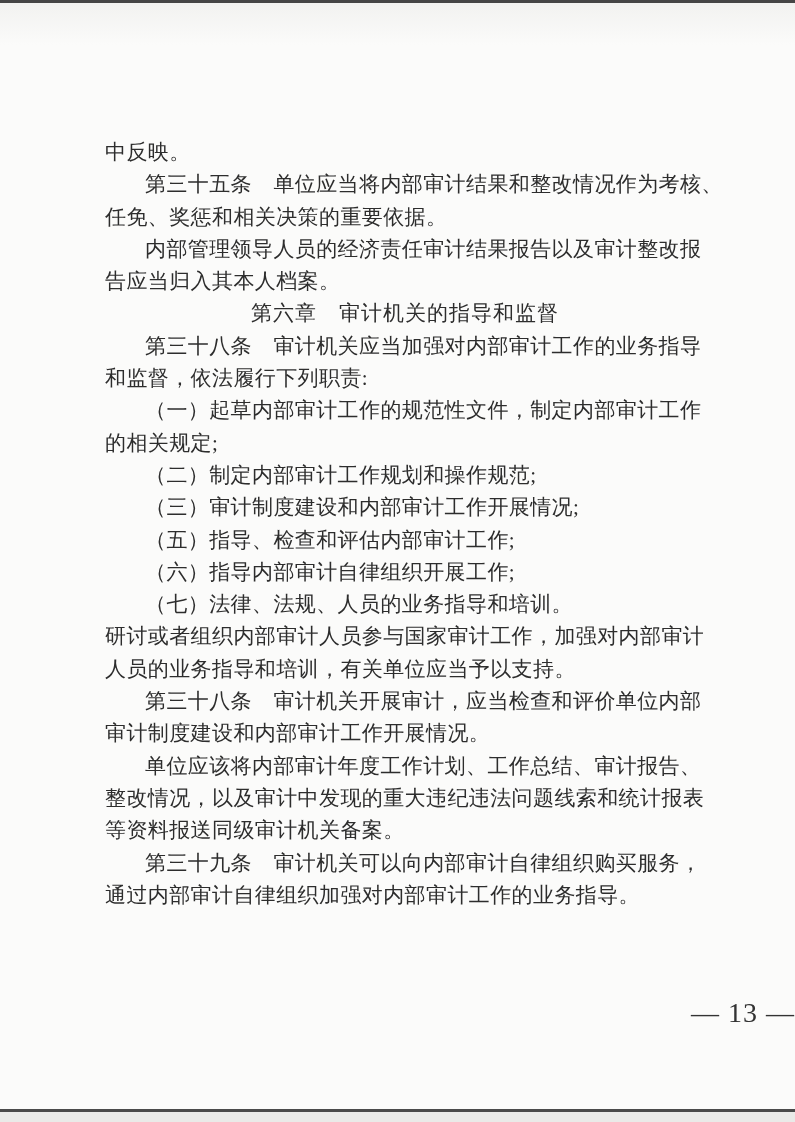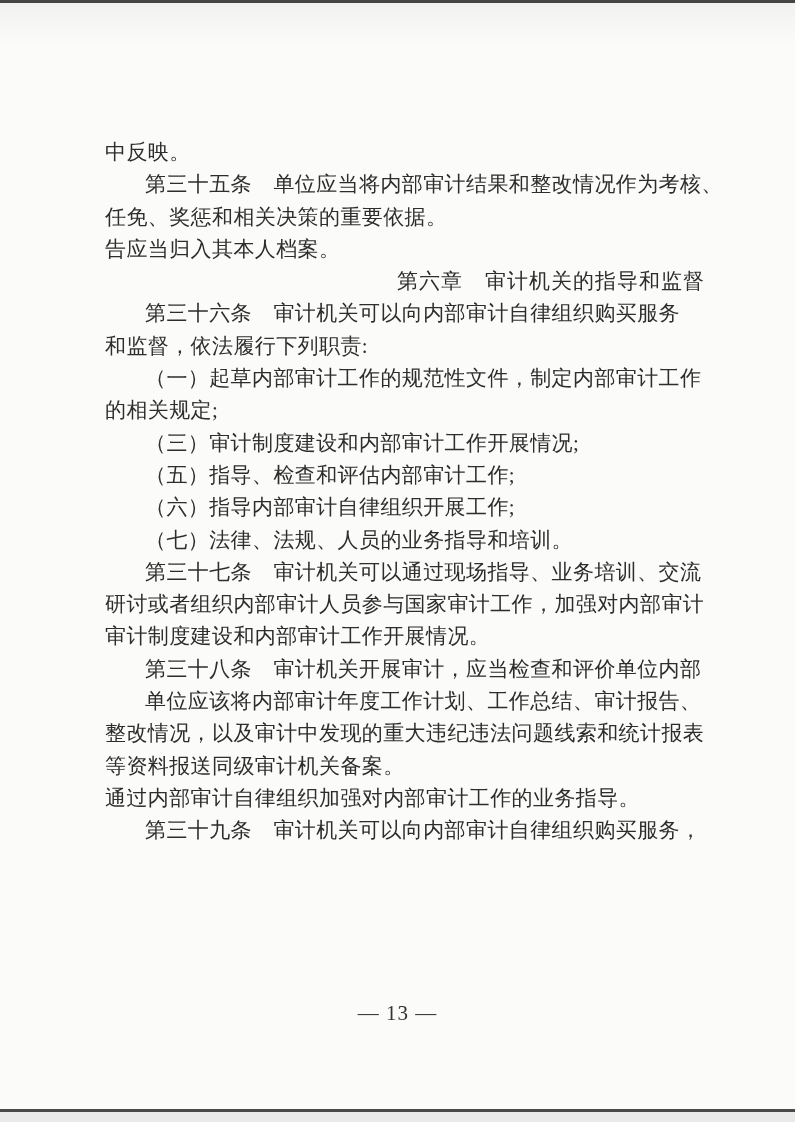--- a/index.html
+++ b/index.html
@@ -54,63 +54,65 @@
     font-size: 21px;
     letter-spacing: 0.4px;
   }
   .line {
     height: 32.3px;
     line-height: 32.3px;
     white-space: pre;
   }
   .line.indent { padding-left: 40px; }
   .line.center {
-    text-align: right;
+    text-align: center;
     padding-left: 0;
     letter-spacing: 1px;
   }
   .footer {
     position: absolute;
     left: 0; top: 1000px;
     width: 795px;
-    text-align: center;
+    text-align: right;
     color: #333;
-    font-size: 21px;
+    font-size: 28px;
     line-height: 26px;
     letter-spacing: 1px;
   }
 </style>
 </head>
 <body>
 
 <div class="page">
   <div class="top-edge"></div>
 
   <div class="text-block" id="text-block">
       <div class="line flush">中反映。</div>
       <div class="line indent">第三十五条　单位应当将内部审计结果和整改情况作为考核、</div>
       <div class="line flush">任免、奖惩和相关决策的重要依据。</div>
+      <div class="line indent">内部管理领导人员的经济责任审计结果报告以及审计整改报</div>
       <div class="line flush">告应当归入其本人档案。</div>
       <div class="line center">第六章　审计机关的指导和监督</div>
-      <div class="line indent">第三十六条　审计机关可以向内部审计自律组织购买服务</div>
+      <div class="line indent">第三十八条　审计机关应当加强对内部审计工作的业务指导</div>
       <div class="line flush">和监督，依法履行下列职责:</div>
       <div class="line indent">（一）起草内部审计工作的规范性文件，制定内部审计工作</div>
       <div class="line flush">的相关规定;</div>
+      <div class="line indent">（二）制定内部审计工作规划和操作规范;</div>
       <div class="line indent">（三）审计制度建设和内部审计工作开展情况;</div>
       <div class="line indent">（五）指导、检查和评估内部审计工作;</div>
       <div class="line indent">（六）指导内部审计自律组织开展工作;</div>
       <div class="line indent">（七）法律、法规、人员的业务指导和培训。</div>
-      <div class="line indent">第三十七条　审计机关可以通过现场指导、业务培训、交流</div>
       <div class="line flush">研讨或者组织内部审计人员参与国家审计工作，加强对内部审计</div>
+      <div class="line flush">人员的业务指导和培训，有关单位应当予以支持。</div>
+      <div class="line indent">第三十八条　审计机关开展审计，应当检查和评价单位内部</div>
       <div class="line flush">审计制度建设和内部审计工作开展情况。</div>
-      <div class="line indent">第三十八条　审计机关开展审计，应当检查和评价单位内部</div>
       <div class="line indent">单位应该将内部审计年度工作计划、工作总结、审计报告、</div>
       <div class="line flush">整改情况，以及审计中发现的重大违纪违法问题线索和统计报表</div>
       <div class="line flush">等资料报送同级审计机关备案。</div>
+      <div class="line indent">第三十九条　审计机关可以向内部审计自律组织购买服务，</div>
       <div class="line flush">通过内部审计自律组织加强对内部审计工作的业务指导。</div>
-      <div class="line indent">第三十九条　审计机关可以向内部审计自律组织购买服务，</div>
     </div>
 
   <div class="footer">— 13 —</div>
 
   <div class="bottom-edge"></div>
   <div class="bottom-strip"></div>
 </div>
 
 </body></html>

